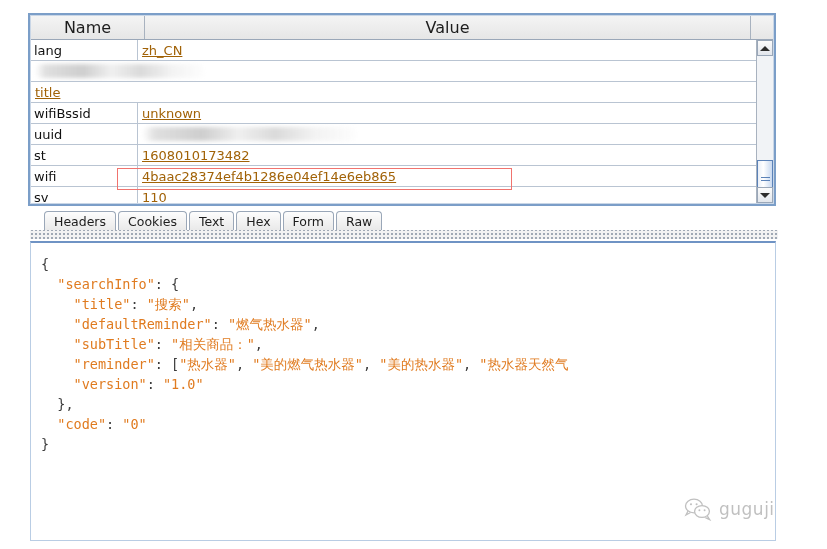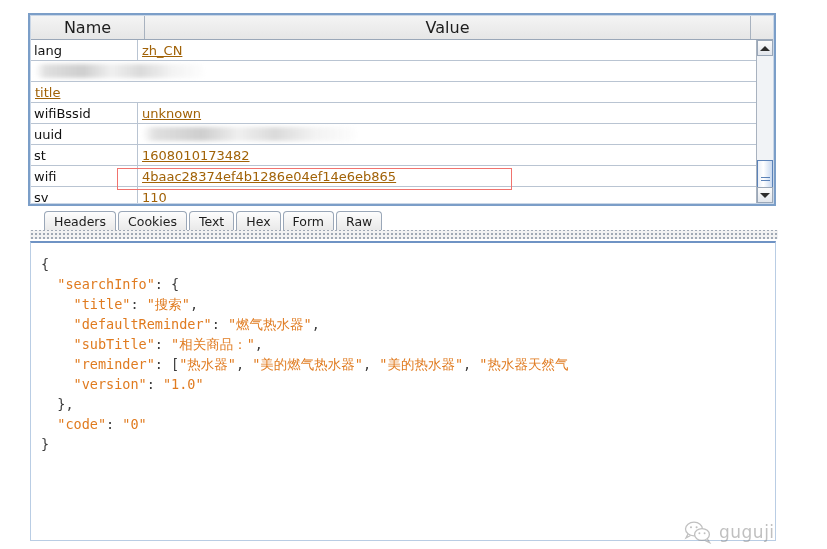--- a/index.html
+++ b/index.html
@@ -257,21 +257,21 @@
     white-space: pre;
     color: #3b3b3b;
   }
   .json-text .punct { color: #3b3b3b; }
   .json-text .tok { color: #e07b20; }
 
   
   .watermark {
     position: absolute;
     left: 683px;
-    top: 520px;
+    top: 497px;
     display: flex;
     align-items: center;
     gap: 6px;
     opacity: 0.55;
   }
   .wm-label {
     font-size: 17px;
     color: #8d8d8d;
     font-family: "DejaVu Sans", sans-serif;
     letter-spacing: 0.5px;

